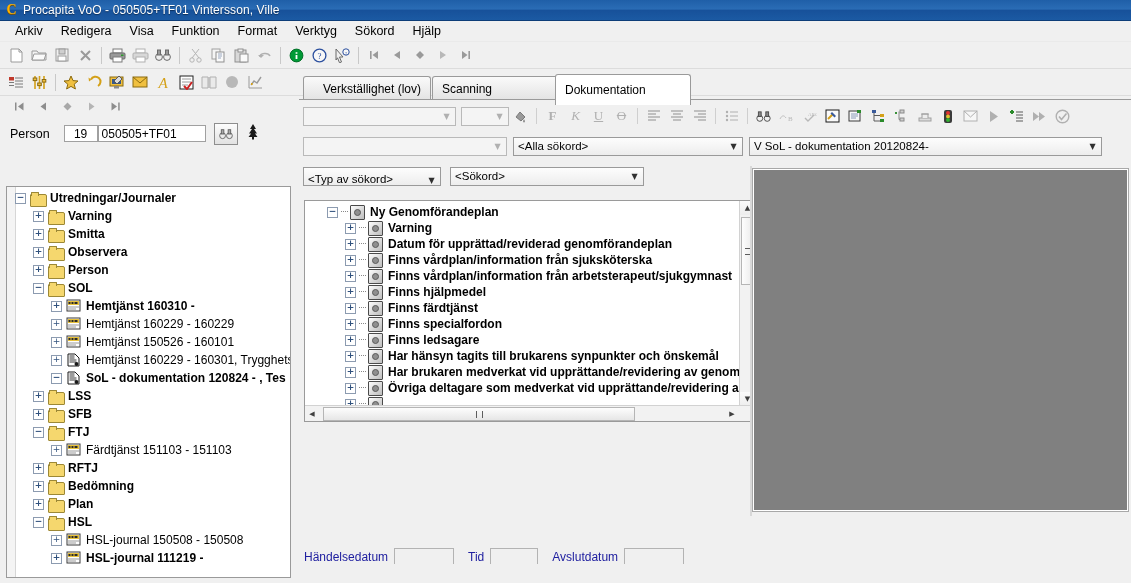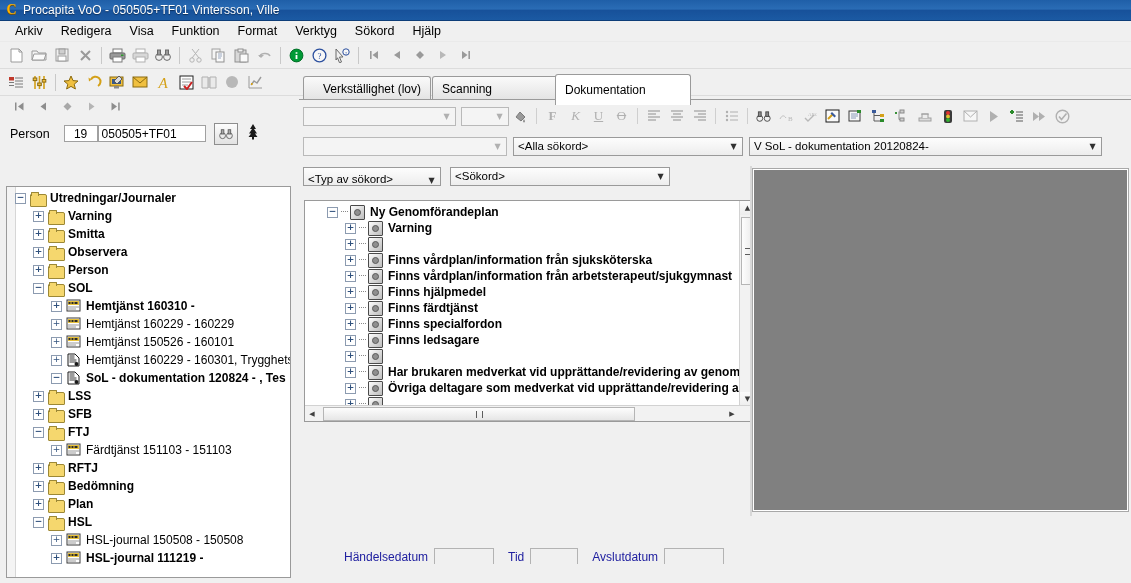--- a/index.html
+++ b/index.html
@@ -218,21 +218,21 @@
   .hs-thumb{
     position:absolute;left:18px;width:310px;height:12px;top:1px;
     background:linear-gradient(#fdfdfd,#e6e6e6);border:1px solid #b5b5b5;
     display:flex;align-items:center;justify-content:center;
   }
   .hs-grip{width:5px;height:7px;border-left:1px solid #5c5c5c;border-right:1px solid #5c5c5c;}
 
   
   .daterow{
     position:absolute;left:5px;top:444px;height:26px;display:flex;align-items:center;
-    font-size:12px;color:#2020a0;margin-left:40px;
+    font-size:12px;color:#2020a0;
   }
   .daterow .dtbox{
     border:1px solid #b3b3b3;background:#f0f0f0;width:60px;height:19px;
     box-sizing:border-box;margin:0 14px 0 6px;
   }
 
   
   .btab-strip{
     position:absolute;left:5px;top:478px;width:452px;height:25px;
     background:#f0f0f0;border-top:1px solid #c4c4c4;display:flex;align-items:flex-end;
@@ -859,21 +859,21 @@
         <span class="arr">▼</span>
       </div>
     </div>
 
     <div class="filterrow2">
       <div class="combo" style="width:138px;align-items:flex-end;">
         <span>&lt;Typ av sökord&gt;</span>
         <span class="arr">▼</span>
       </div>
       <div style="width:9px"></div>
-      <div class="combo" style="width:220px;">
+      <div class="combo" style="width:194px;">
         <span>&lt;Sökord&gt;</span>
         <span class="arr">▼</span>
       </div>
     </div>
 
     <div class="doc-panel">
       <div class="doc-tree" id="doc-tree">
           <div class="drow">
             <span class="dexp">−</span>
             <span class="ddot"></span>
@@ -883,20 +883,21 @@
           <div class="drow dchild">
             <span class="dexp">+</span>
             <span class="ddot"></span>
             <span class="dnode"></span>
             <span>Varning</span>
           </div>
           <div class="drow dchild">
             <span class="dexp">+</span>
             <span class="ddot"></span>
             <span class="dnode"></span>
+            <span>Datum för upprättad/reviderad genomförandeplan</span>
           </div>
           <div class="drow dchild">
             <span class="dexp">+</span>
             <span class="ddot"></span>
             <span class="dnode"></span>
             <span>Finns vårdplan/information från sjuksköterska</span>
           </div>
           <div class="drow dchild">
             <span class="dexp">+</span>
             <span class="ddot"></span>
@@ -924,20 +925,21 @@
           <div class="drow dchild">
             <span class="dexp">+</span>
             <span class="ddot"></span>
             <span class="dnode"></span>
             <span>Finns ledsagare</span>
           </div>
           <div class="drow dchild">
             <span class="dexp">+</span>
             <span class="ddot"></span>
             <span class="dnode"></span>
+            <span>Har hänsyn tagits till brukarens synpunkter och önskemål</span>
           </div>
           <div class="drow dchild">
             <span class="dexp">+</span>
             <span class="ddot"></span>
             <span class="dnode"></span>
             <span>Har brukaren medverkat vid upprättande/revidering av genom</span>
           </div>
           <div class="drow dchild">
             <span class="dexp">+</span>
             <span class="ddot"></span>

